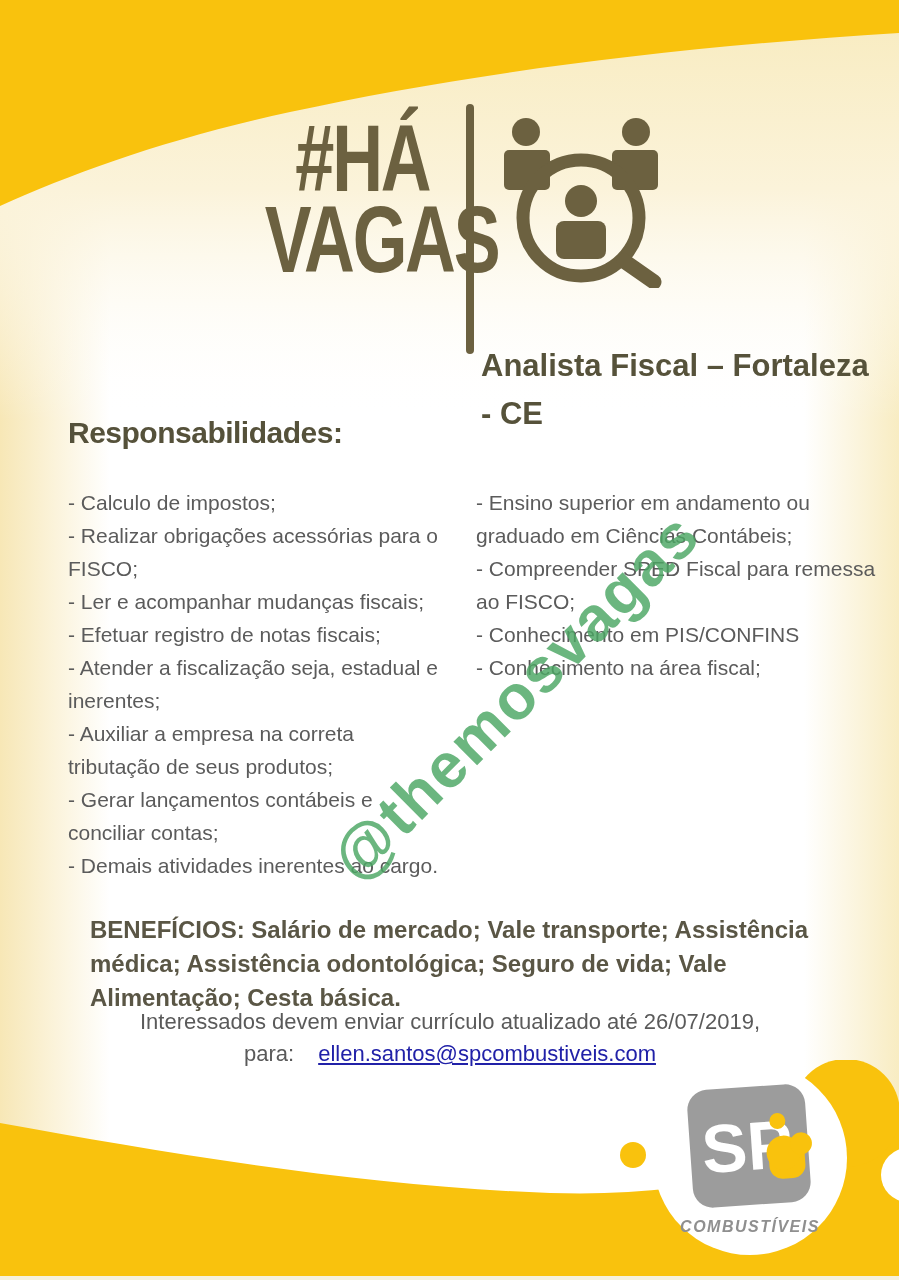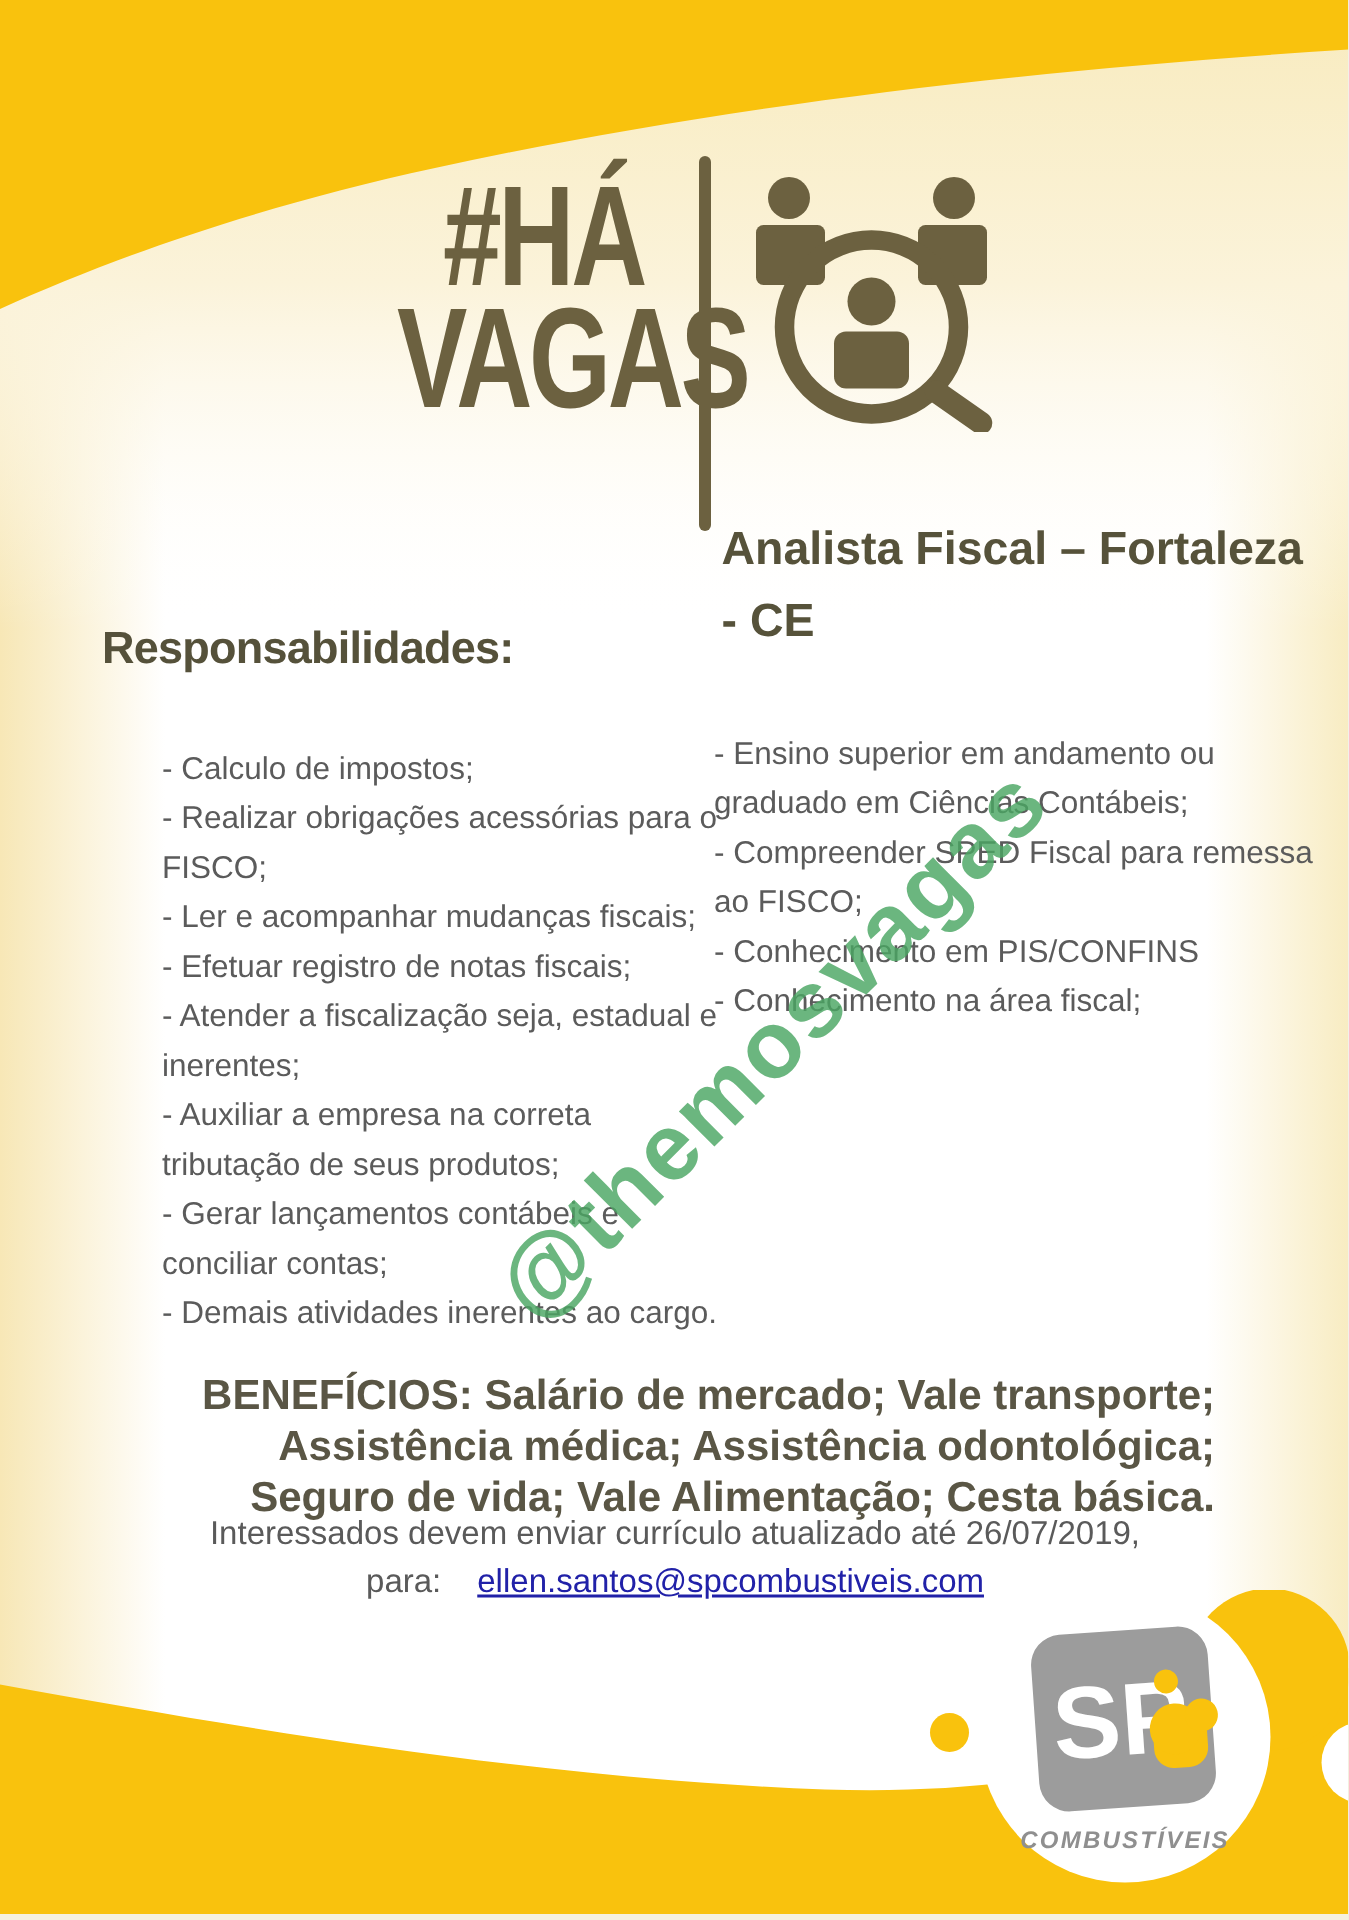--- a/index.html
+++ b/index.html
@@ -31,26 +31,26 @@
   .job-title{
     position:absolute;left:481px;top:298px;width:410px;
     color:#56523a;font-weight:bold;font-size:31px;line-height:48px;margin-top:44px;
   }
 
   .section-heading{color:#55513a;font-weight:bold;font-size:30px;letter-spacing:-0.5px;}
   .resp-heading{position:absolute;left:68px;top:416px;}
   .req-heading{position:absolute;left:476px;top:416px;}
 
   .list{position:absolute;color:#5b5b5b;font-size:21px;line-height:33px;}
-  .resp-list{left:68px;top:496px;width:378px;margin-left:40px;}
+  .resp-list{left:68px;top:486px;width:378px;}
   .req-list{left:476px;top:486px;width:412px;}
 
   .benefits{
-    position:absolute;left:90px;top:913px;width:720px;text-align:right;
-    color:#5a5645;font-weight:bold;font-size:28px;line-height:34px;
+    position:absolute;left:90px;top:913px;width:720px;text-align:left;
+    color:#5a5645;font-weight:bold;font-size:24px;line-height:34px;
   }
   .deadline{
     position:absolute;left:90px;top:1006px;width:720px;text-align:center;
     color:#5a5a5a;font-size:22px;line-height:32px;font-weight:normal;
   }
   .email-line{
     position:absolute;left:90px;top:1038px;width:720px;text-align:center;
     color:#5a5a5a;font-size:22px;line-height:32px;
   }
   .email-link{color:#2121a8;text-decoration:underline;cursor:pointer;margin-left:24px;}

